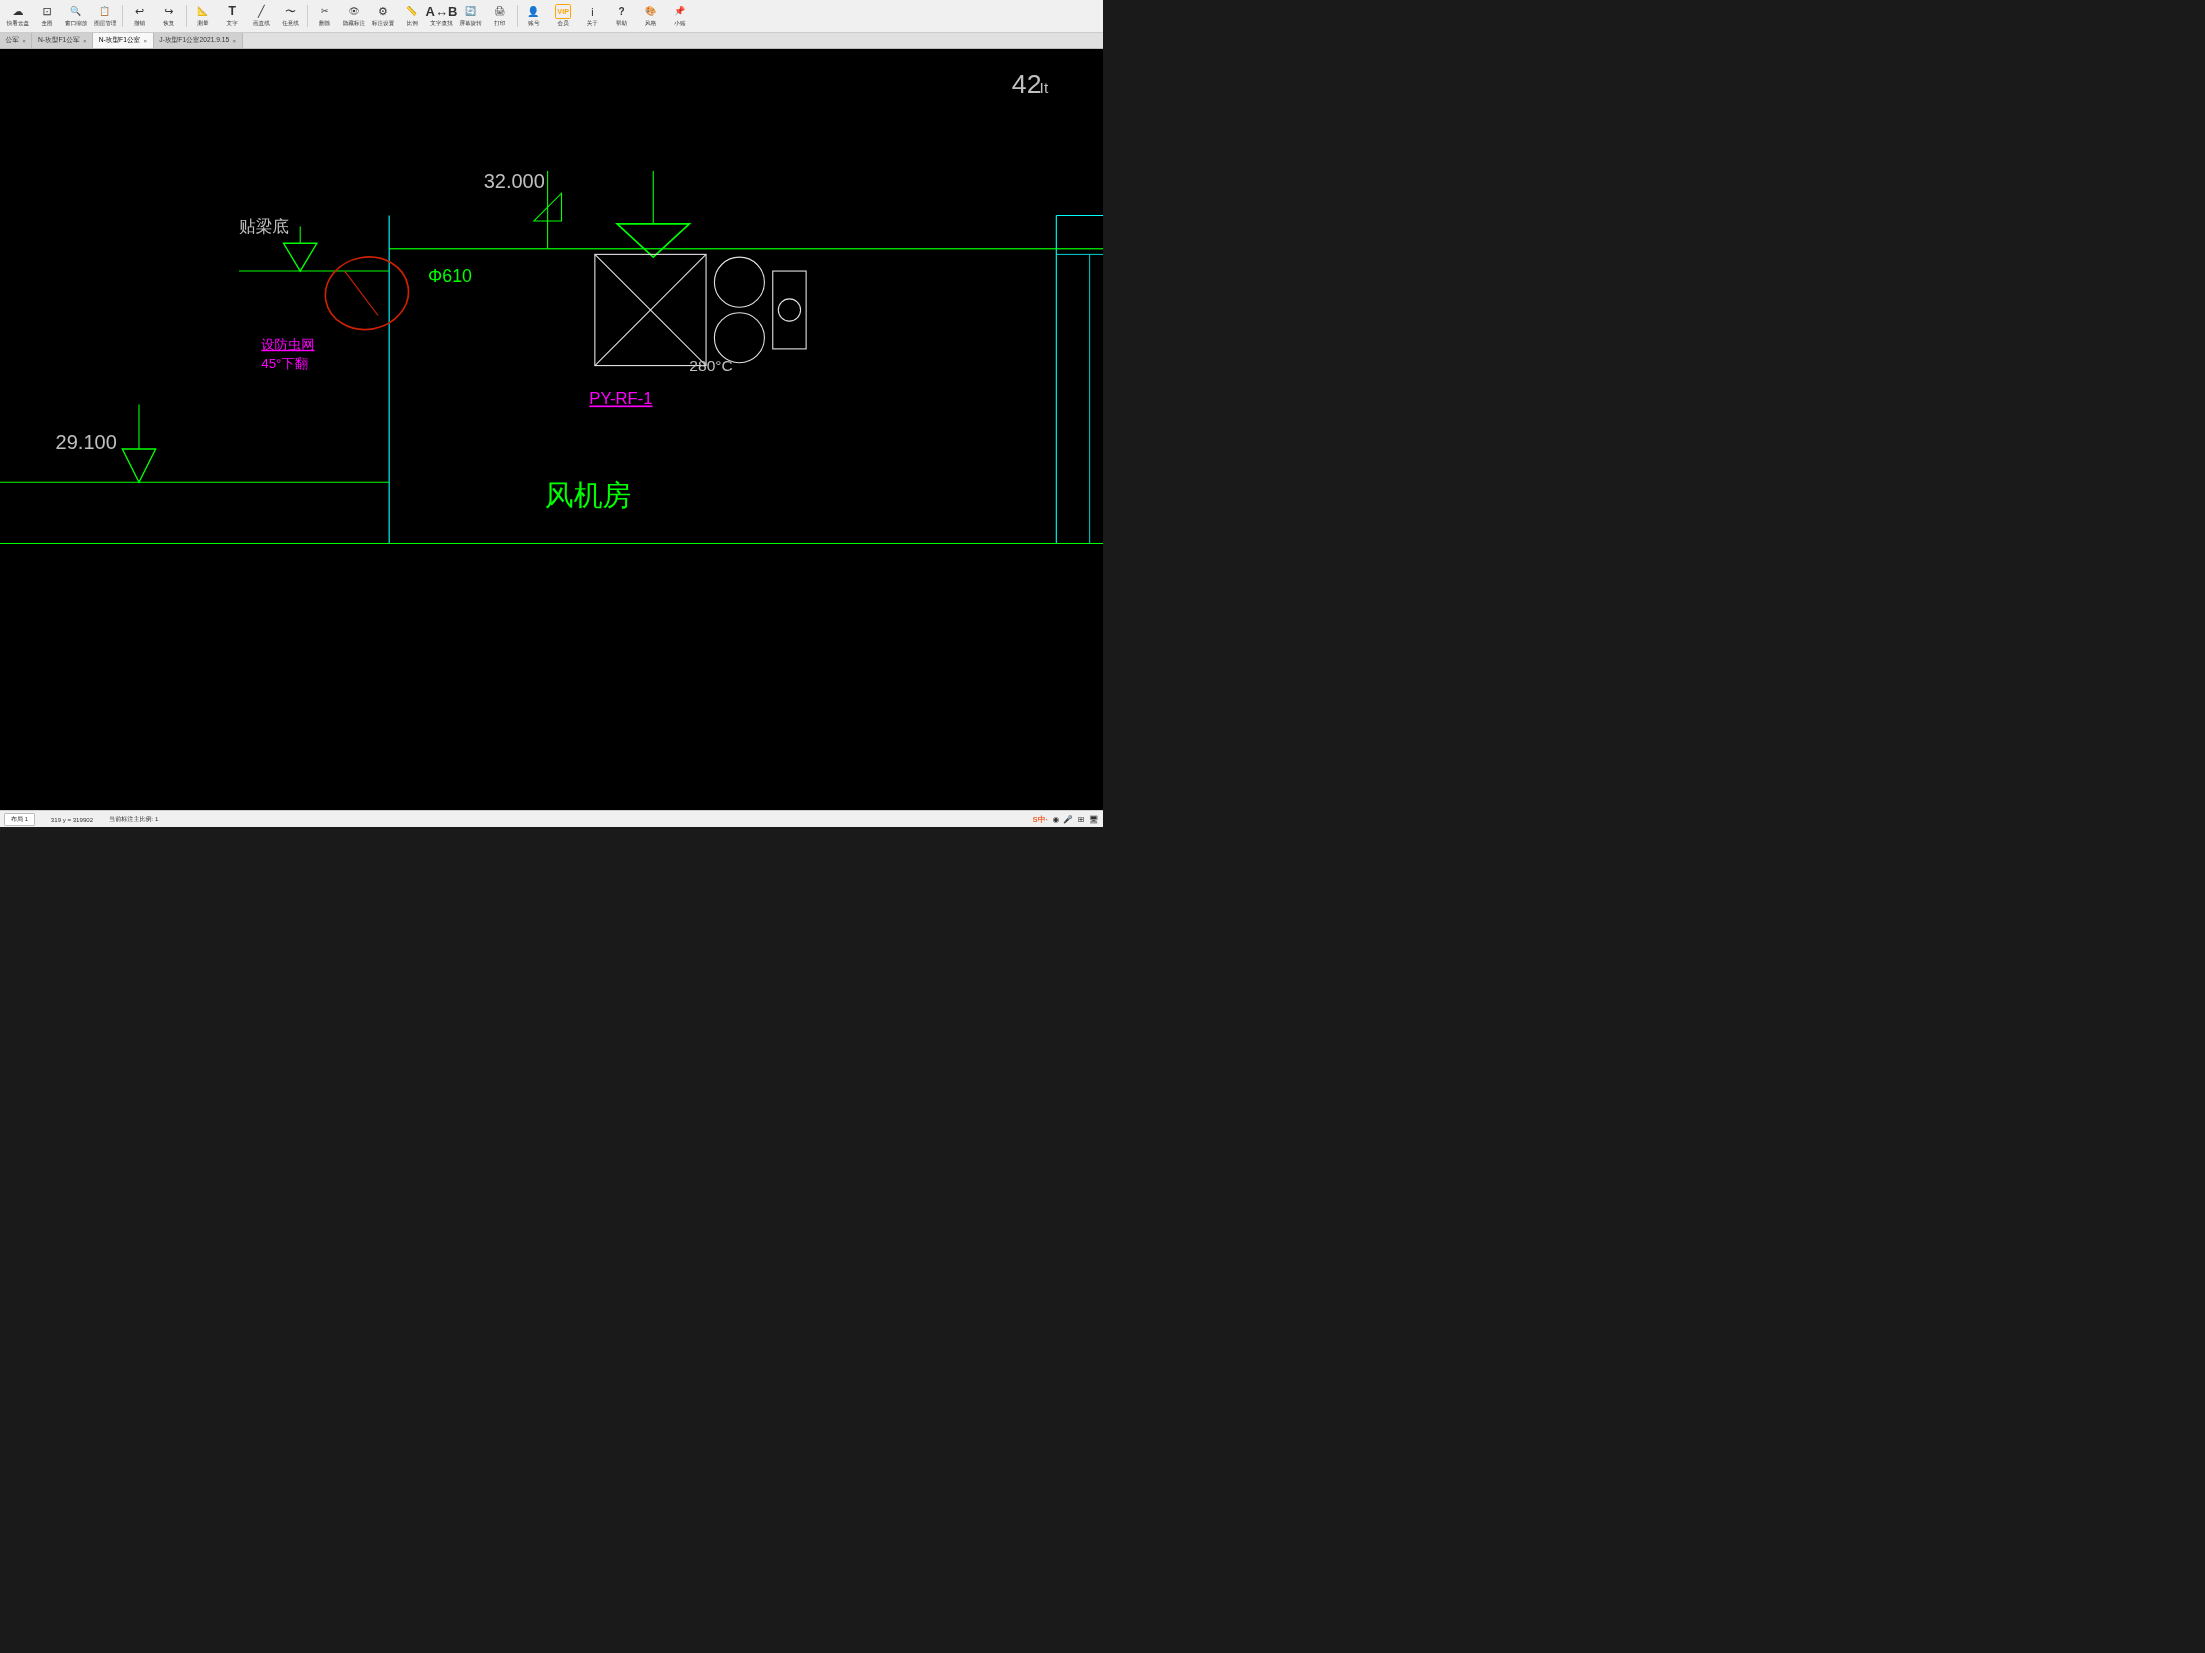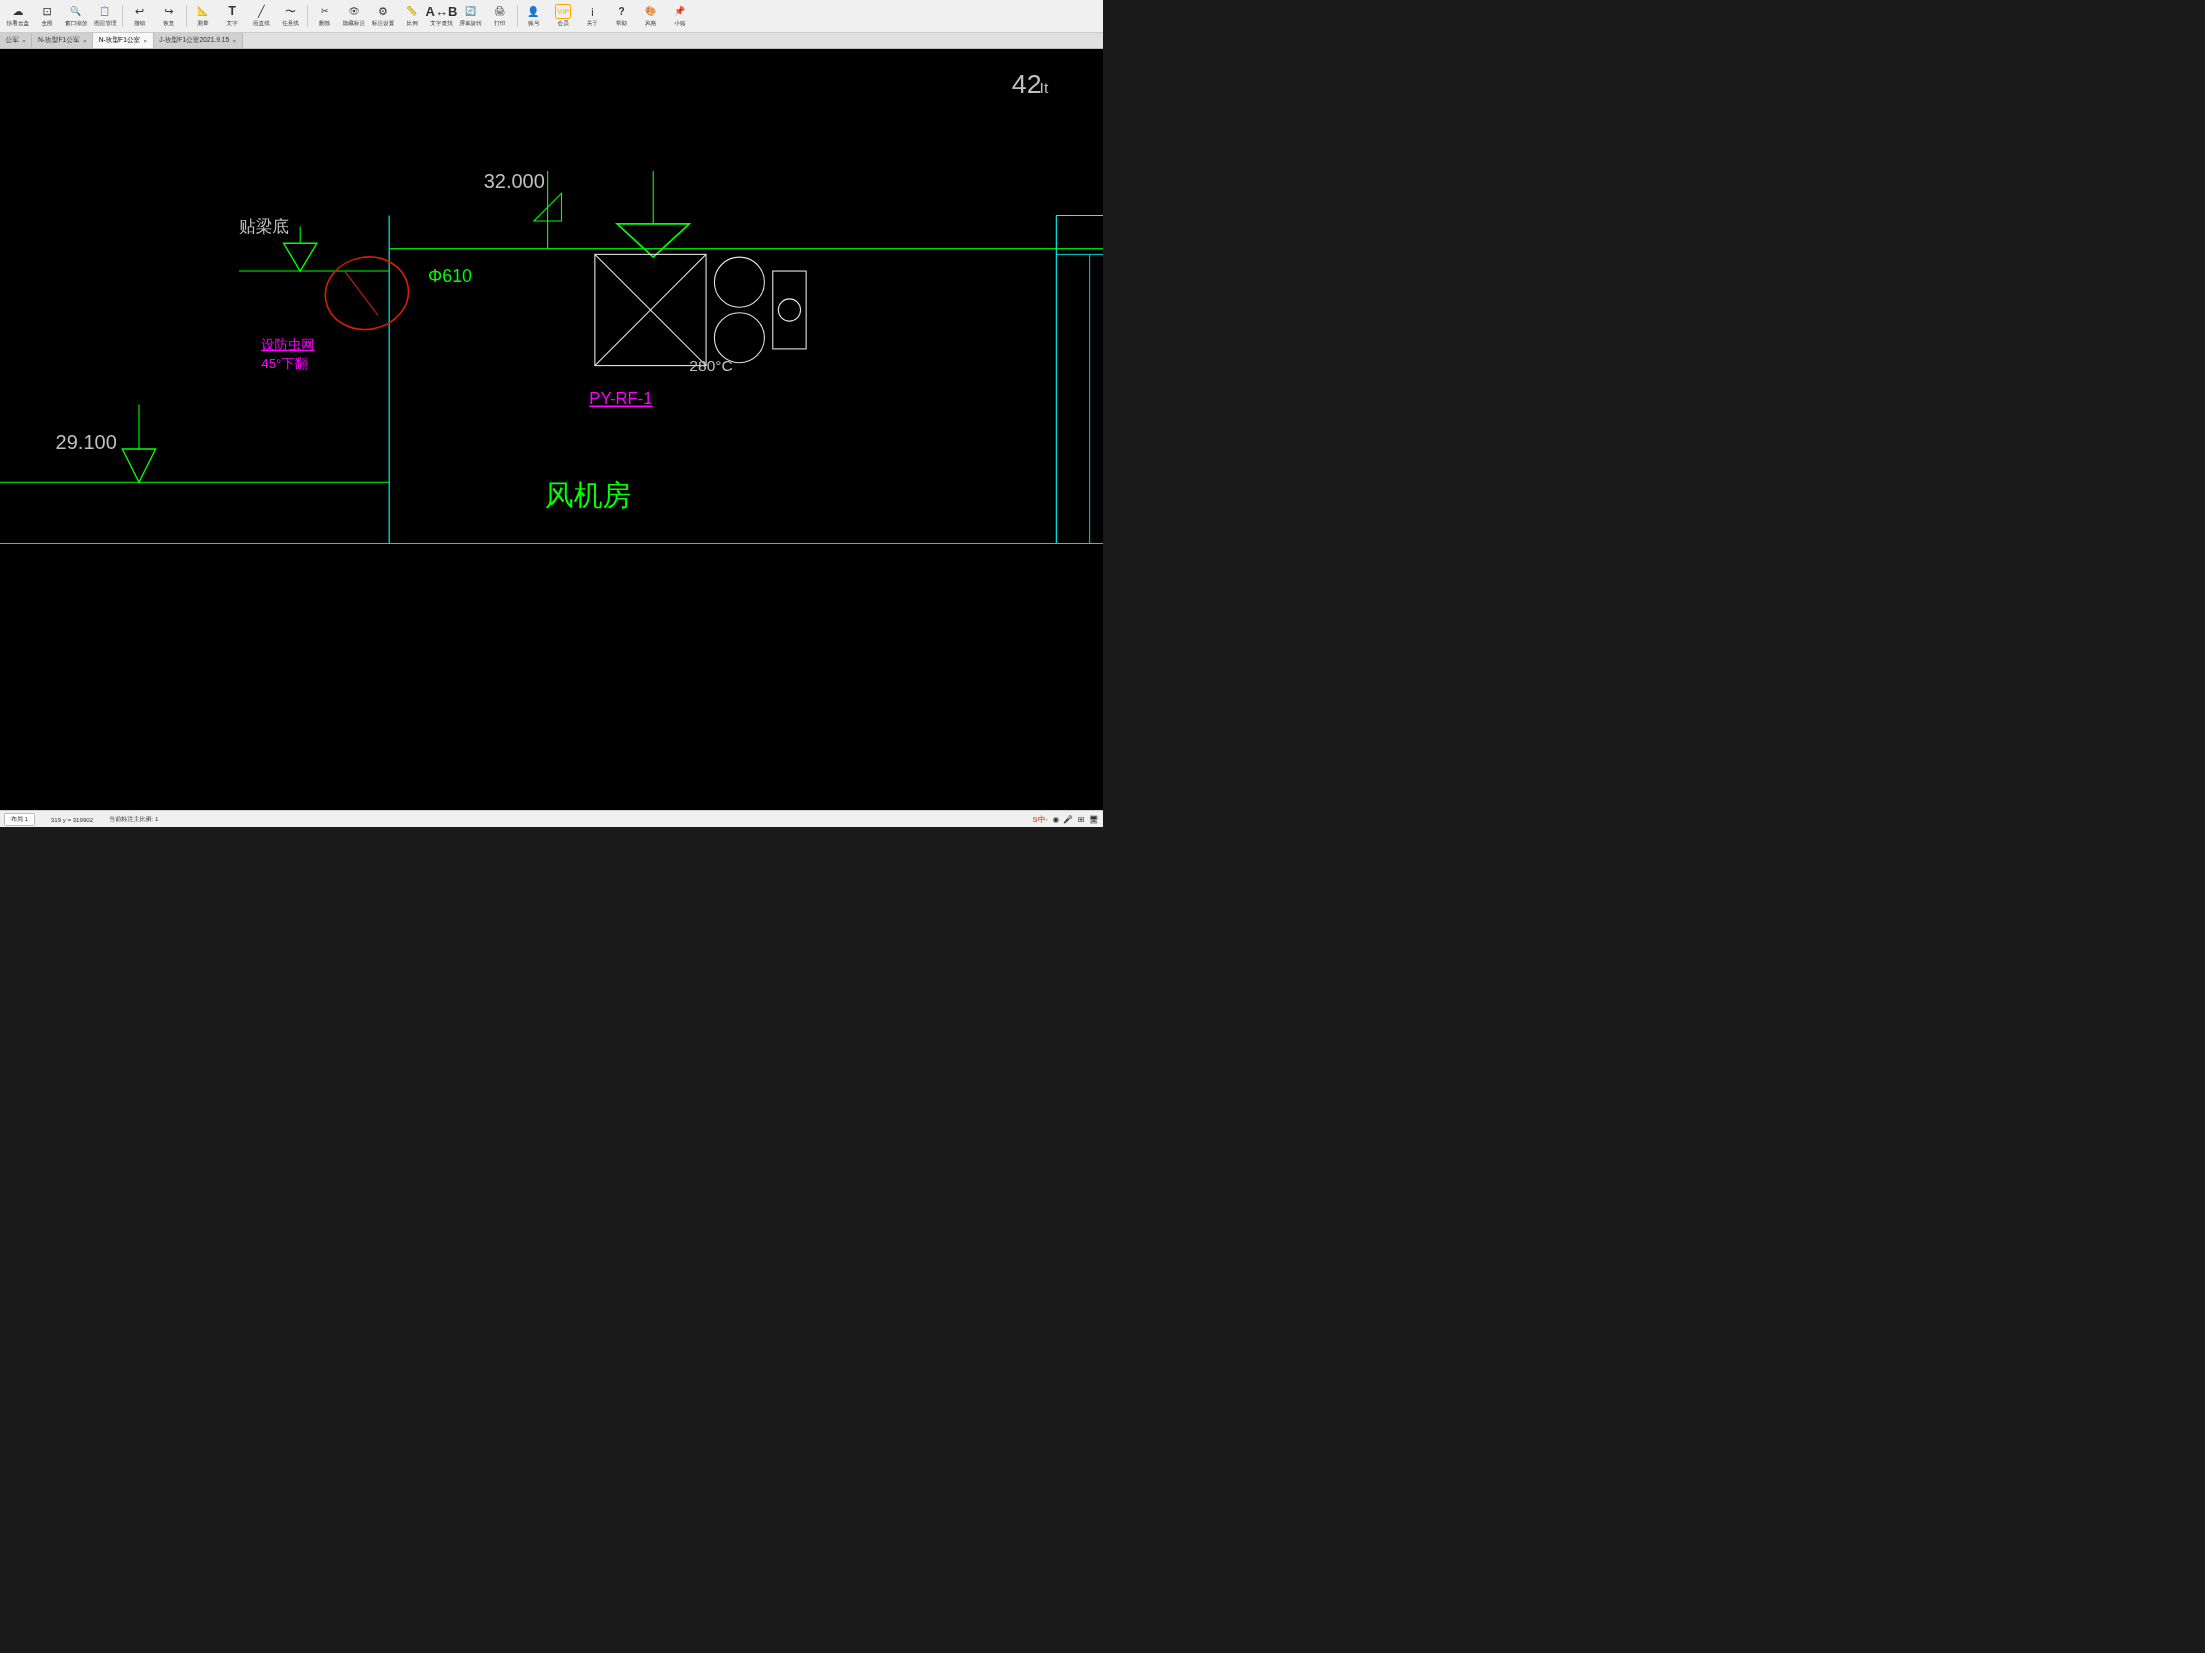--- a/index.html
+++ b/index.html
@@ -118,21 +118,21 @@
       margin-left: auto;
       display: flex;
       align-items: center;
       gap: 4.4px;
     }
     .status-icon { font-size: 7.8px; cursor: pointer; }
 
     
     .vip-badge {
       color: #ffa500;
-      font-weight: normal;
+      font-weight: bold;
       font-size: 7.2px;
       border: 0.6px solid #ffa500;
       border-radius: 1.7px;
       padding: 0 1.7px;
     }
   </style>
 </head>
 <body>
 
 <div id="toolbar">

